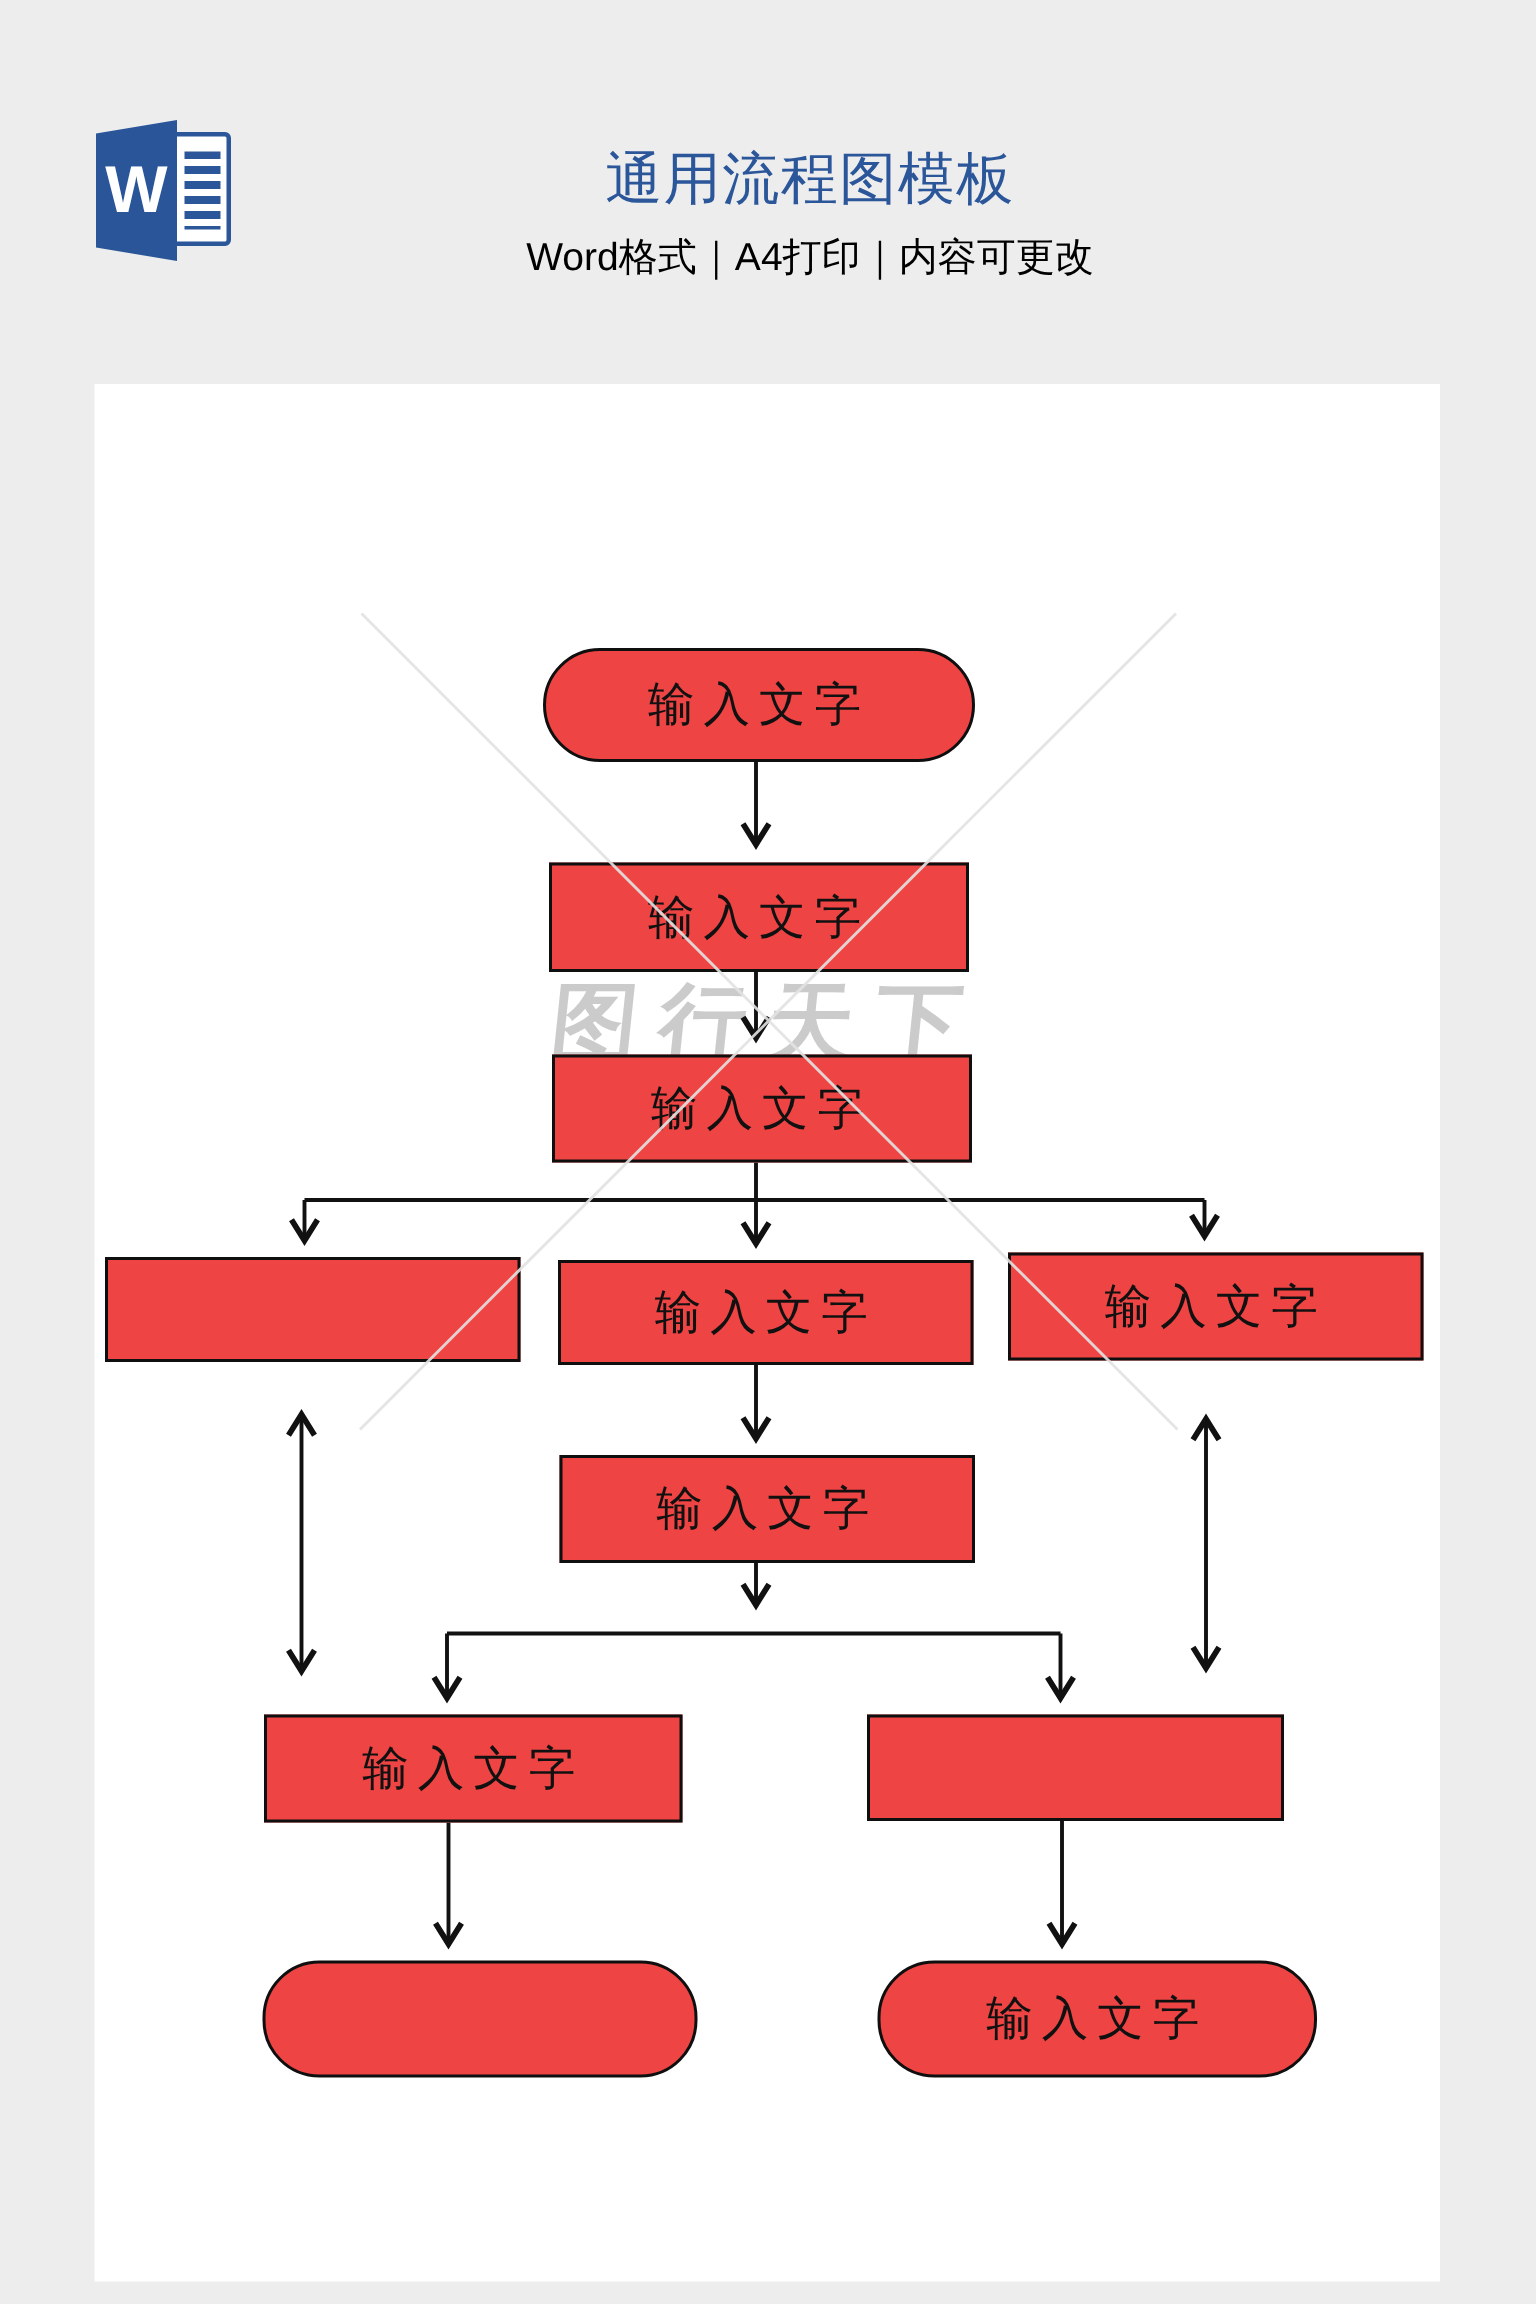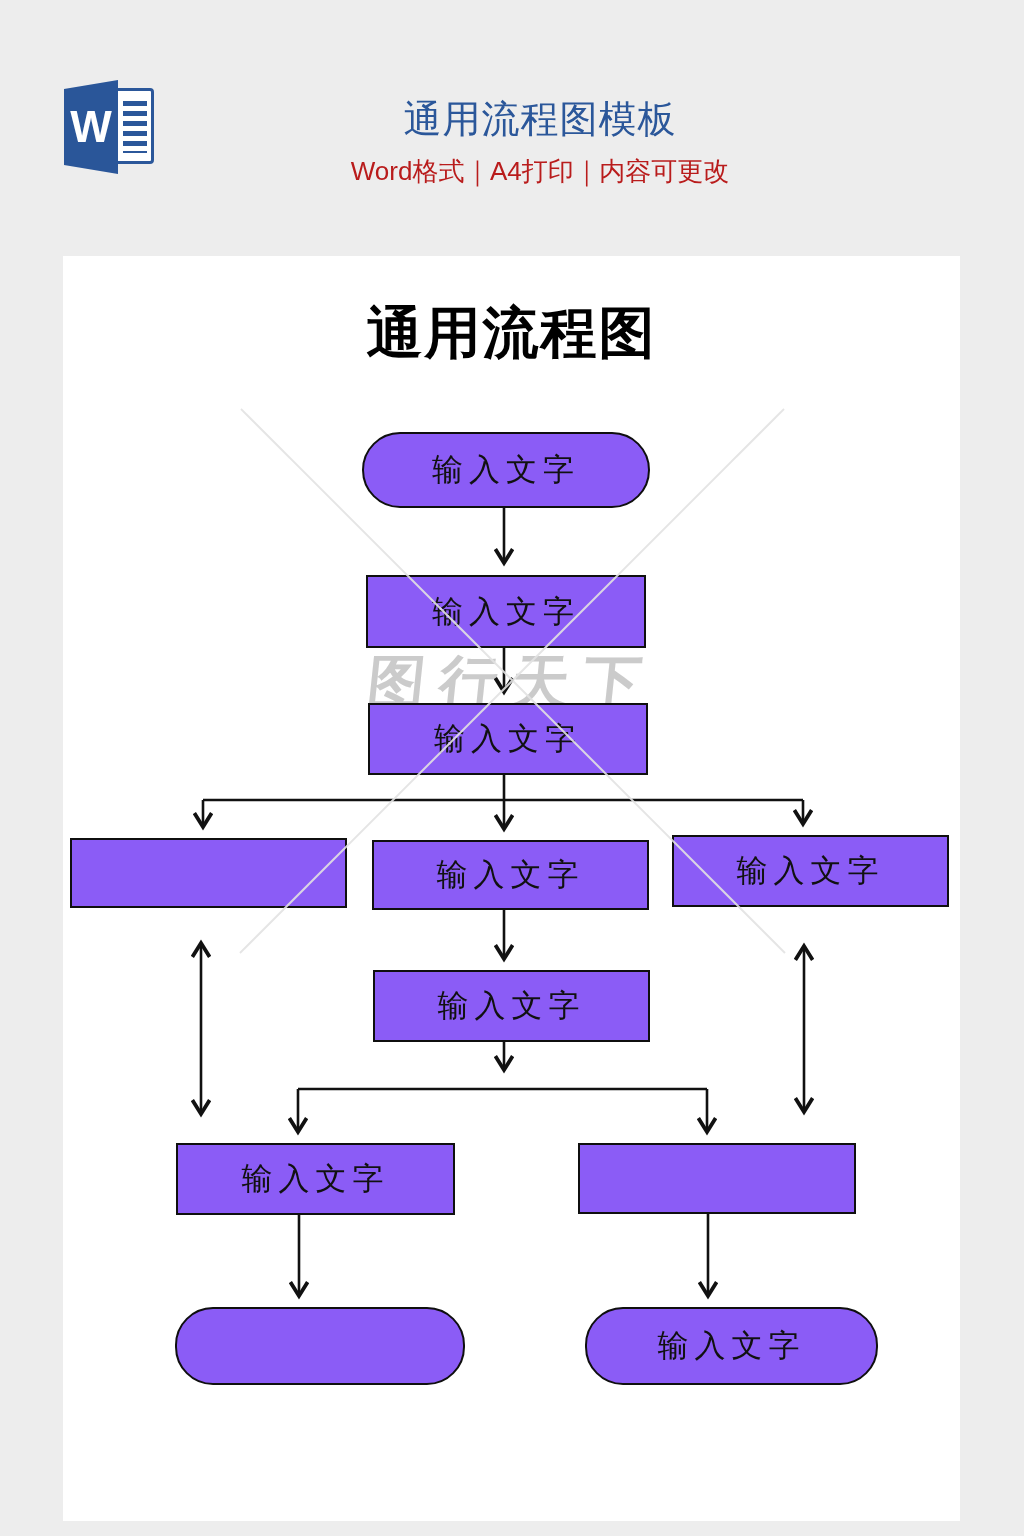--- a/index.html
+++ b/index.html
@@ -36,21 +36,21 @@
     color: #ffffff; font-weight: bold; font-size: 44px;
     font-family: "Liberation Sans", sans-serif; line-height: 1;
   }
   .header-title {
     position: absolute; left: 56px; top: 94px; width: 968px;
     text-align: center; font-size: 38px; font-weight: normal; color: #2b579a;
     letter-spacing: 1px;
   }
   .header-subtitle {
     position: absolute; left: 56px; top: 154px; width: 968px;
-    text-align: center; font-size: 26px; color: #b91c1c;
+    text-align: center; font-size: 26px; color: #000000;
   }
 
   
   .page {
     position: absolute; left: 63px; top: 256px; width: 897px; height: 1265px;
     background: #ffffff;
   }
   .page-title {
     position: absolute; left: 0; top: 40px; width: 100%; z-index: 2;
     text-align: center; font-size: 56px; font-weight: bold; color: #000000;
@@ -63,21 +63,21 @@
     font-family: "Liberation Serif", "DejaVu Serif", serif;
     letter-spacing: 14px; opacity: 0.85;
     transform: skewX(-6deg);
   }
   svg.connectors { position: absolute; left: 0; top: 0; z-index: 1; }
   svg.wm-cross  { position: absolute; left: 0; top: 0; z-index: 3; pointer-events: none; }
 
   
   .node {
     position: absolute; z-index: 2;
-    background: #8b5cf6; border: 2px solid #0f0f0f;
+    background: #ef4444; border: 2px solid #0f0f0f;
     display: flex; align-items: center; justify-content: center;
     font-family: "Liberation Serif", "DejaVu Serif", serif;
     font-size: 31px; color: #111111; letter-spacing: 6px;
   }
   .node.rounded { border-radius: 38px; }
 
   .n1  { left: 299px; top: 176px;  width: 288px; height: 76px; }
   .n2  { left: 303px; top: 319px;  width: 280px; height: 73px; }
   .n3  { left: 305px; top: 447px;  width: 280px; height: 72px; }
   .n4l { left: 7px;   top: 582px;  width: 277px; height: 70px; }
@@ -100,21 +100,20 @@
     </div>
     <div class="panel">
       <span>W</span>
     </div>
   </div>
   <div class="header-title">通用流程图模板</div>
   <div class="header-subtitle">Word格式｜A4打印｜内容可更改</div>
 
   <div class="page">
 
-    <div class="page-title">通用流程图</div>
 
     <div class="watermark-text">图行天下</div>
 
     <svg class="connectors" width="897" height="1265" viewBox="0 0 897 1265">
       <defs>
         <marker id="arr" viewBox="0 0 12 12" refX="9" refY="6" markerWidth="8" markerHeight="8" orient="auto-start-reverse">
           <path d="M1,1 L9,6 L1,11" fill="none" stroke="#111111" stroke-width="2.2"></path>
         </marker>
       </defs>
       <g stroke="#111111" stroke-width="2.6" fill="none">

